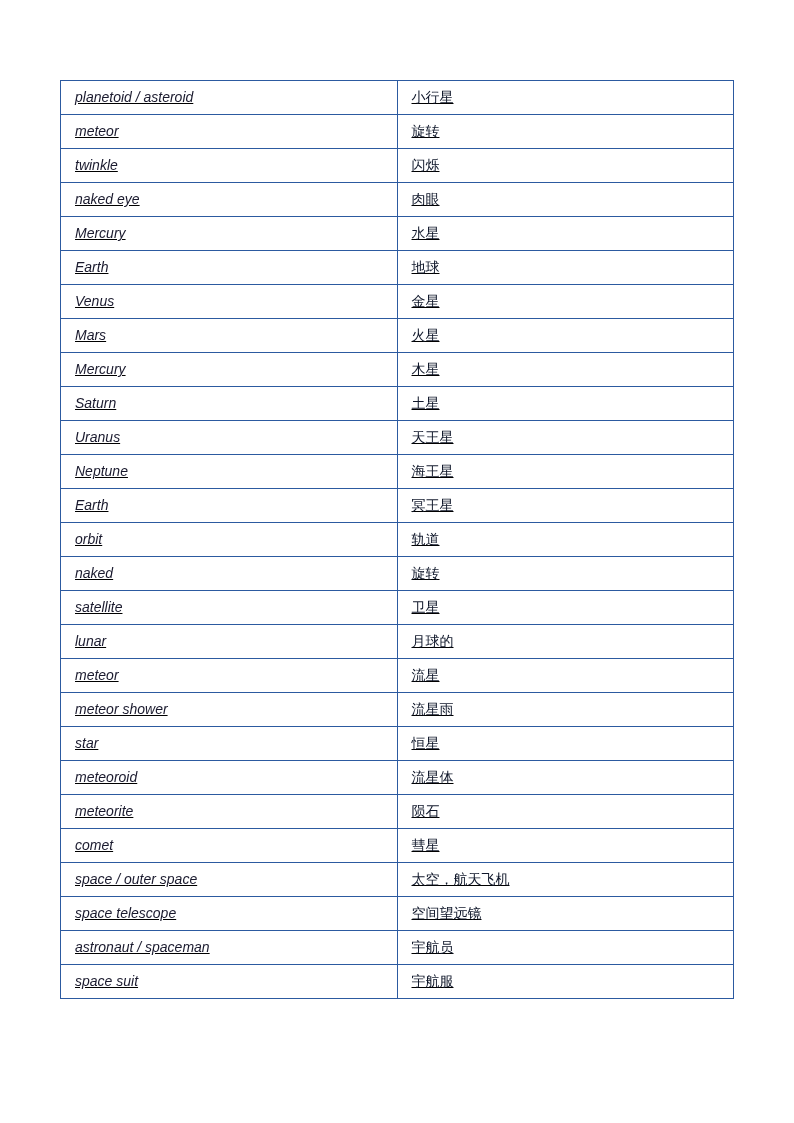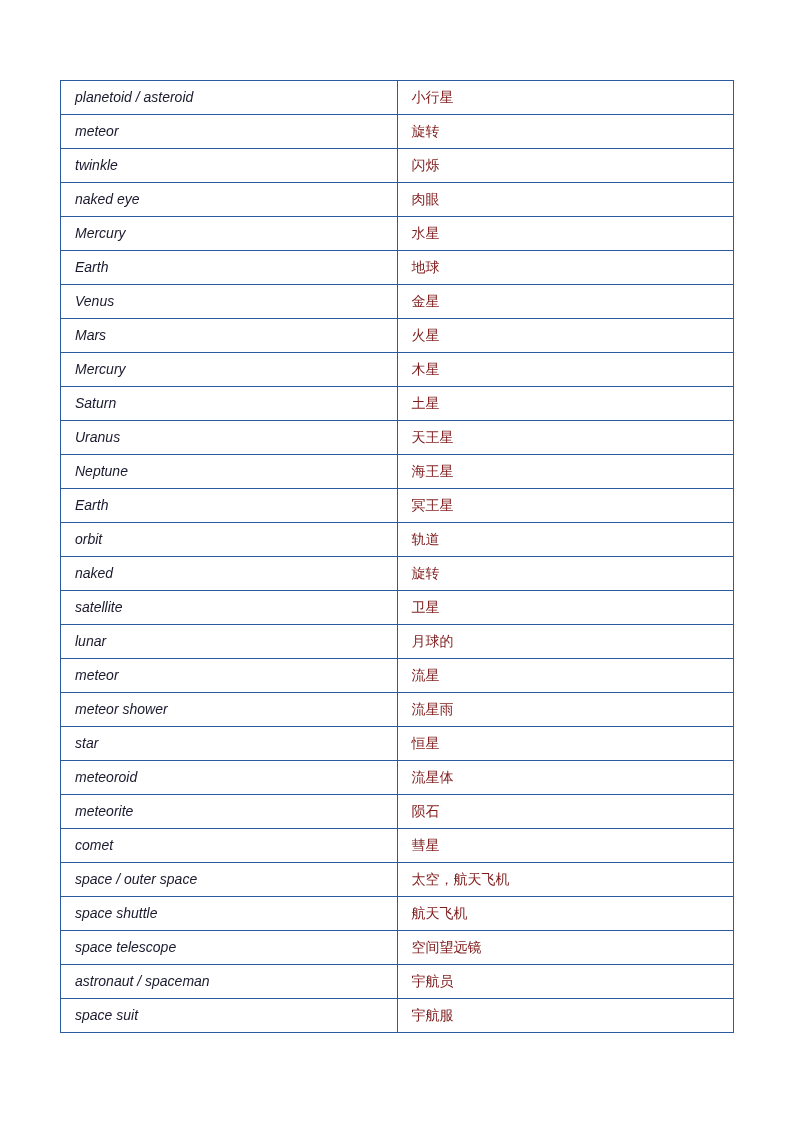--- a/index.html
+++ b/index.html
@@ -14,20 +14,21 @@
       background: #ffffff;
       font-family: Arial, sans-serif;
       display: flex;
       justify-content: center;
       align-items: flex-start;
       padding: 80px 60px;
     }
 
     .table-container {
       width: 100%;
+      text-decoration: underline;
     }
 
     table {
       width: 100%;
       border-collapse: collapse;
       border: 1.5px solid #2c5aa0;
     }
 
     tr {
       border-bottom: 1px solid #2c5aa0;
@@ -40,21 +41,21 @@
       line-height: 1.5;
     }
 
     td:first-child {
       font-style: italic;
       color: #1a1a2e;
       width: 50%;
     }
 
     td:last-child {
-      color: #7f1d1d;
+      color: #0f172a;
       width: 50%;
       border-right: none;
     }
   </style>
 </head>
 <body>
 
 <div class="table-container">
   <table>
     <tbody id="table-body">
@@ -148,24 +149,20 @@
         </tr>
         <tr>
           <td>comet</td>
           <td>彗星</td>
         </tr>
         <tr>
           <td>space / outer space</td>
           <td>太空，航天飞机</td>
         </tr>
         <tr>
-          <td>space shuttle</td>
-          <td>航天飞机</td>
-        </tr>
-        <tr>
           <td>space telescope</td>
           <td>空间望远镜</td>
         </tr>
         <tr>
           <td>astronaut / spaceman</td>
           <td>宇航员</td>
         </tr>
         <tr>
           <td>space suit</td>
           <td>宇航服</td>

